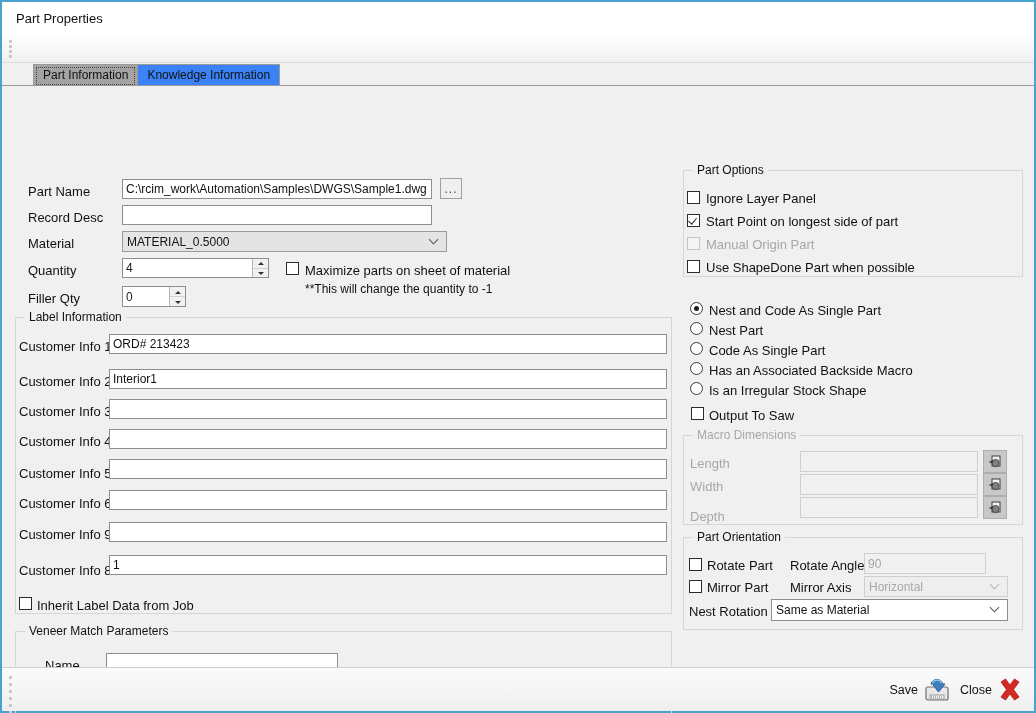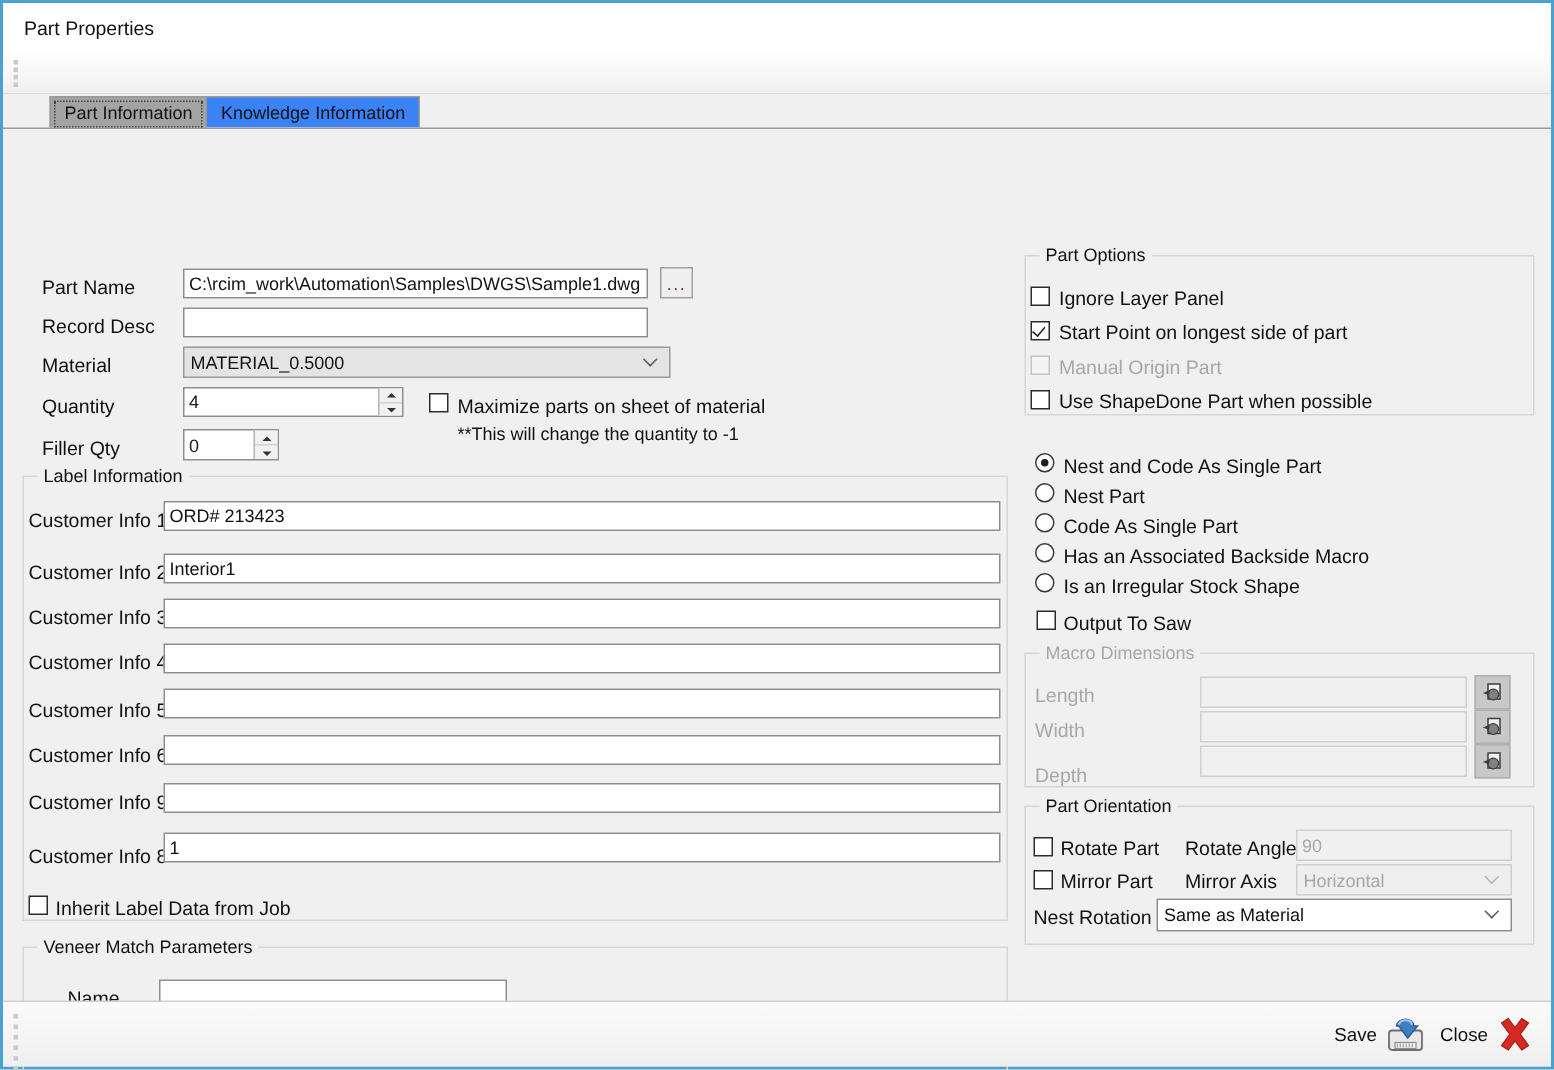--- a/index.html
+++ b/index.html
@@ -318,21 +318,21 @@
         <path d="M1.5 8 L6.5 6 L5.5 9.5 Z" fill="#3c3c3c"></path>
       </svg>
     </div>
 
     <div class="group" style="left:681px;top:451px;width:340px;height:93px;">
       <span class="gtitle">Part Orientation</span>
     </div>
     <span class="cb" style="left:687px;top:472px;"></span>
     <span class="lbl" style="left:705px;top:472px;">Rotate Part</span>
     <span class="lbl" style="left:788px;top:472px;">Rotate Angle</span>
-    <div class="tbox disabled" style="left:862px;top:467px;width:144px;height:21px;">90</div>
+    <div class="tbox disabled" style="left:862px;top:467px;width:122px;height:21px;">90</div>
 
     <span class="cb" style="left:687px;top:494px;"></span>
     <span class="lbl" style="left:705px;top:494px;">Mirror Part</span>
     <span class="lbl" style="left:788px;top:494px;">Mirror Axis</span>
     <div class="combo disabled" style="left:862px;top:490px;width:144px;height:21px;">
       <span>Horizontal</span>
       <span class="caret"></span>
     </div>
 
     <span class="lbl" style="left:687px;top:518px;">Nest Rotation</span>

